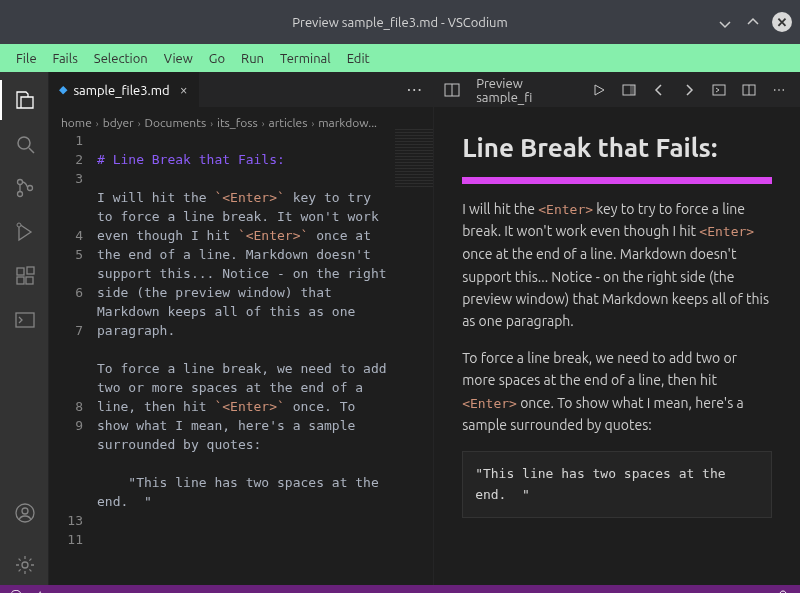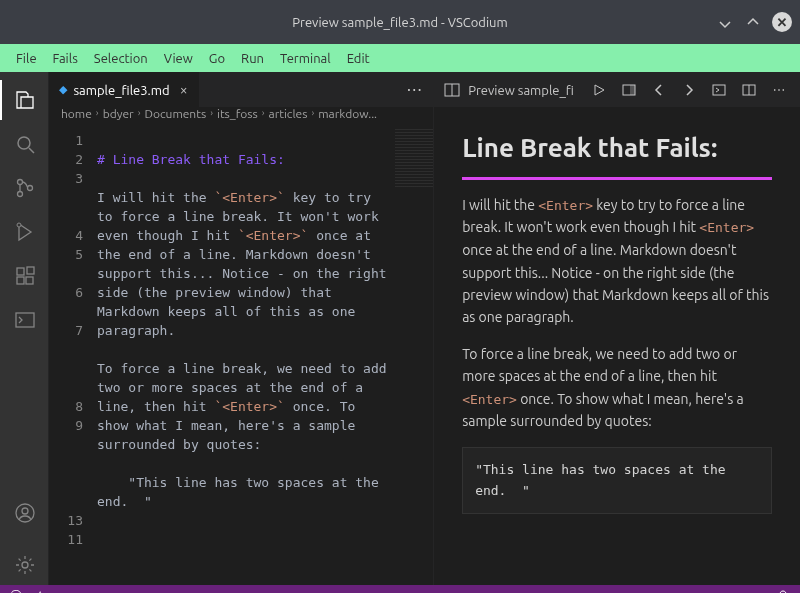--- a/index.html
+++ b/index.html
@@ -16,35 +16,35 @@
 .activity-item.active { color: #fff; border-left: 2px solid #fff; }
 .activity-bottom { margin-top: auto; margin-bottom: 8px; }
 .editor-area { flex: 1; display: flex; background: #1e1e1e; min-width: 0; }
 .editor-group { flex: 1; display: flex; flex-direction: column; min-width: 0; border-left: 1px solid #252526; }
 .tabbar { height: 35px; background: #252526; display: flex; align-items: center; padding-right: 8px; }
 .tab { height: 35px; padding: 0 10px; display: flex; align-items: center; gap: 6px; background: #1e1e1e; color: #fff; font-size: 13px; border-right: 1px solid #1e1e1e; }
 .tab .icon { color: #42a5f5; font-size: 11px; }
 .tab .close { color: #c5c5c5; font-size: 14px; cursor: pointer; margin-left: 4px; }
 .tab-actions { margin-left: auto; display: flex; gap: 8px; align-items: center; color: #c5c5c5; }
 .tab-action { cursor: pointer; width: 22px; height: 22px; display: flex; align-items: center; justify-content: center; }
-.breadcrumb { height: 22px; padding: 0 12px; display: flex; align-items: flex-start; font-size: 12px; color: #a0a0a0; gap: 4px; white-space: nowrap; overflow: hidden; }
+.breadcrumb { height: 22px; padding: 0 12px; display: flex; align-items: flex-end; font-size: 12px; color: #a0a0a0; gap: 4px; white-space: nowrap; overflow: hidden; }
 .breadcrumb .chev { color: #888; font-size: 10px; }
 .code-area { flex: 1; display: flex; font-family: "DejaVu Sans Mono", monospace; font-size: 13px; line-height: 19px; overflow: hidden; position: relative; }
 .gutter { width: 48px; text-align: right; padding: 2px 14px 0 0; color: #858585; user-select: none; }
 .code-content { flex: 1; padding-top: 2px; color: #abb2bf; white-space: pre-wrap; word-wrap: break-word; padding-right: 40px; }
 .md-h1 { color: #8b5cf6; }
 .md-text { color: #abb2bf; }
 .md-code { color: #ce9178; }
 .md-codeblock { color: #abb2bf; }
 .minimap { position: absolute; right: 0; top: 0; width: 38px; height: 60px; background: repeating-linear-gradient(#444 0 1px, transparent 1px 3px); opacity: 0.4; }
-.preview-header { height: 35px; background: #252526; display: flex; align-items: center; gap: 8px; padding: 12px 10px; color: #c5c5c5; font-size: 13px; }
+.preview-header { height: 35px; background: #252526; display: flex; align-items: center; gap: 16px; padding: 12px 10px; color: #c5c5c5; font-size: 13px; }
 .preview-header .icon { color: #c5c5c5; }
 .preview-header .actions { margin-left: auto; display: flex; gap: 8px; align-items: center; }
 .preview-body { flex: 1; padding: 20px 28px; overflow: auto; background: #1e1e1e; color: #cccccc; font-size: 14px; line-height: 1.6; }
-.preview-body h1 { font-size: 26px; font-weight: 600; color: #e0e0e0; border-bottom: 3px solid #d946ef; padding-bottom: 8px; margin-bottom: 14px; }
+.preview-body h1 { font-size: 26px; font-weight: 600; color: #e0e0e0; border-bottom: 7px solid #d946ef; padding-bottom: 8px; margin-bottom: 14px; }
 .preview-body p { margin-bottom: 14px; margin-top: 8px; }
 .preview-body code.inline { font-family: monospace; color: #ce9178; font-size: 13px; }
 .preview-body pre { background: #242424; border: 1px solid #333; padding: 12px; font-family: monospace; font-size: 13px; white-space: pre-wrap; color: #d4d4d4; }
 .statusbar { height: 22px; background: #68217a; color: #fff; display: flex; align-items: center; padding: 0 10px; font-size: 12px; gap: 10px; }
 .statusbar .right { margin-left: auto; }
 .status-item { display: flex; align-items: center; gap: 3px; cursor: pointer; }
 svg { display: block; }
 </style>
 </head>
 <body>

